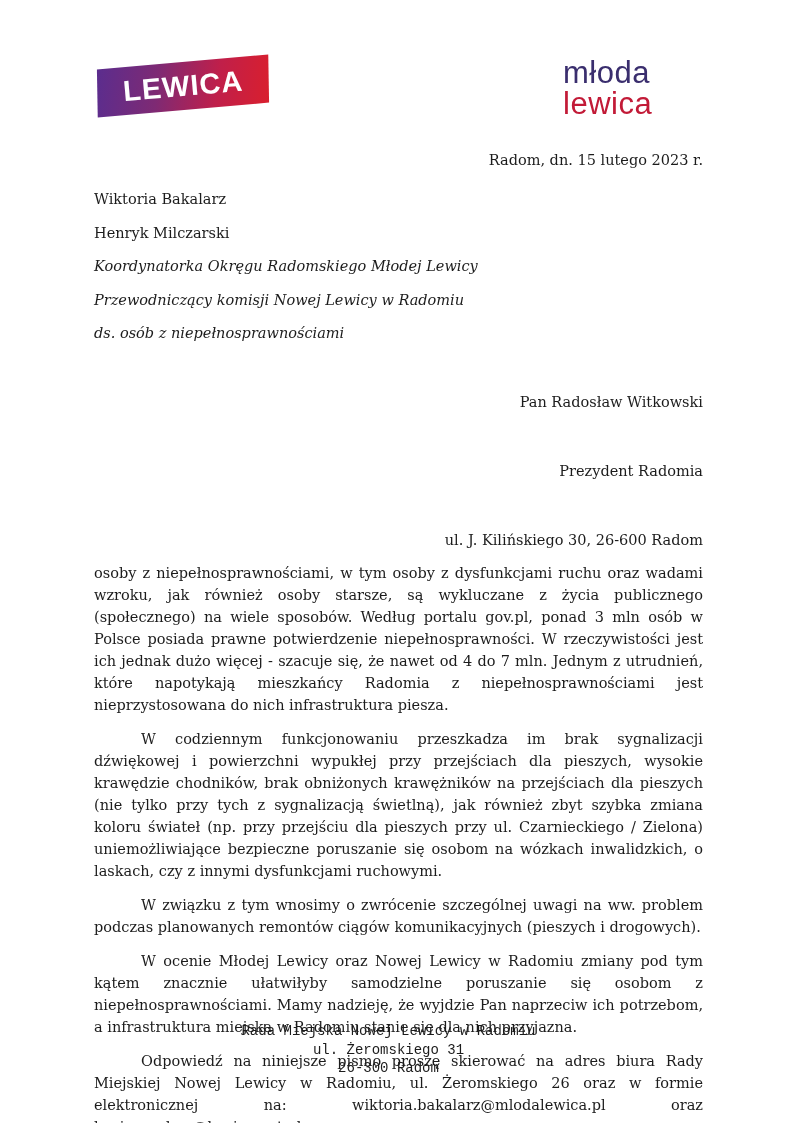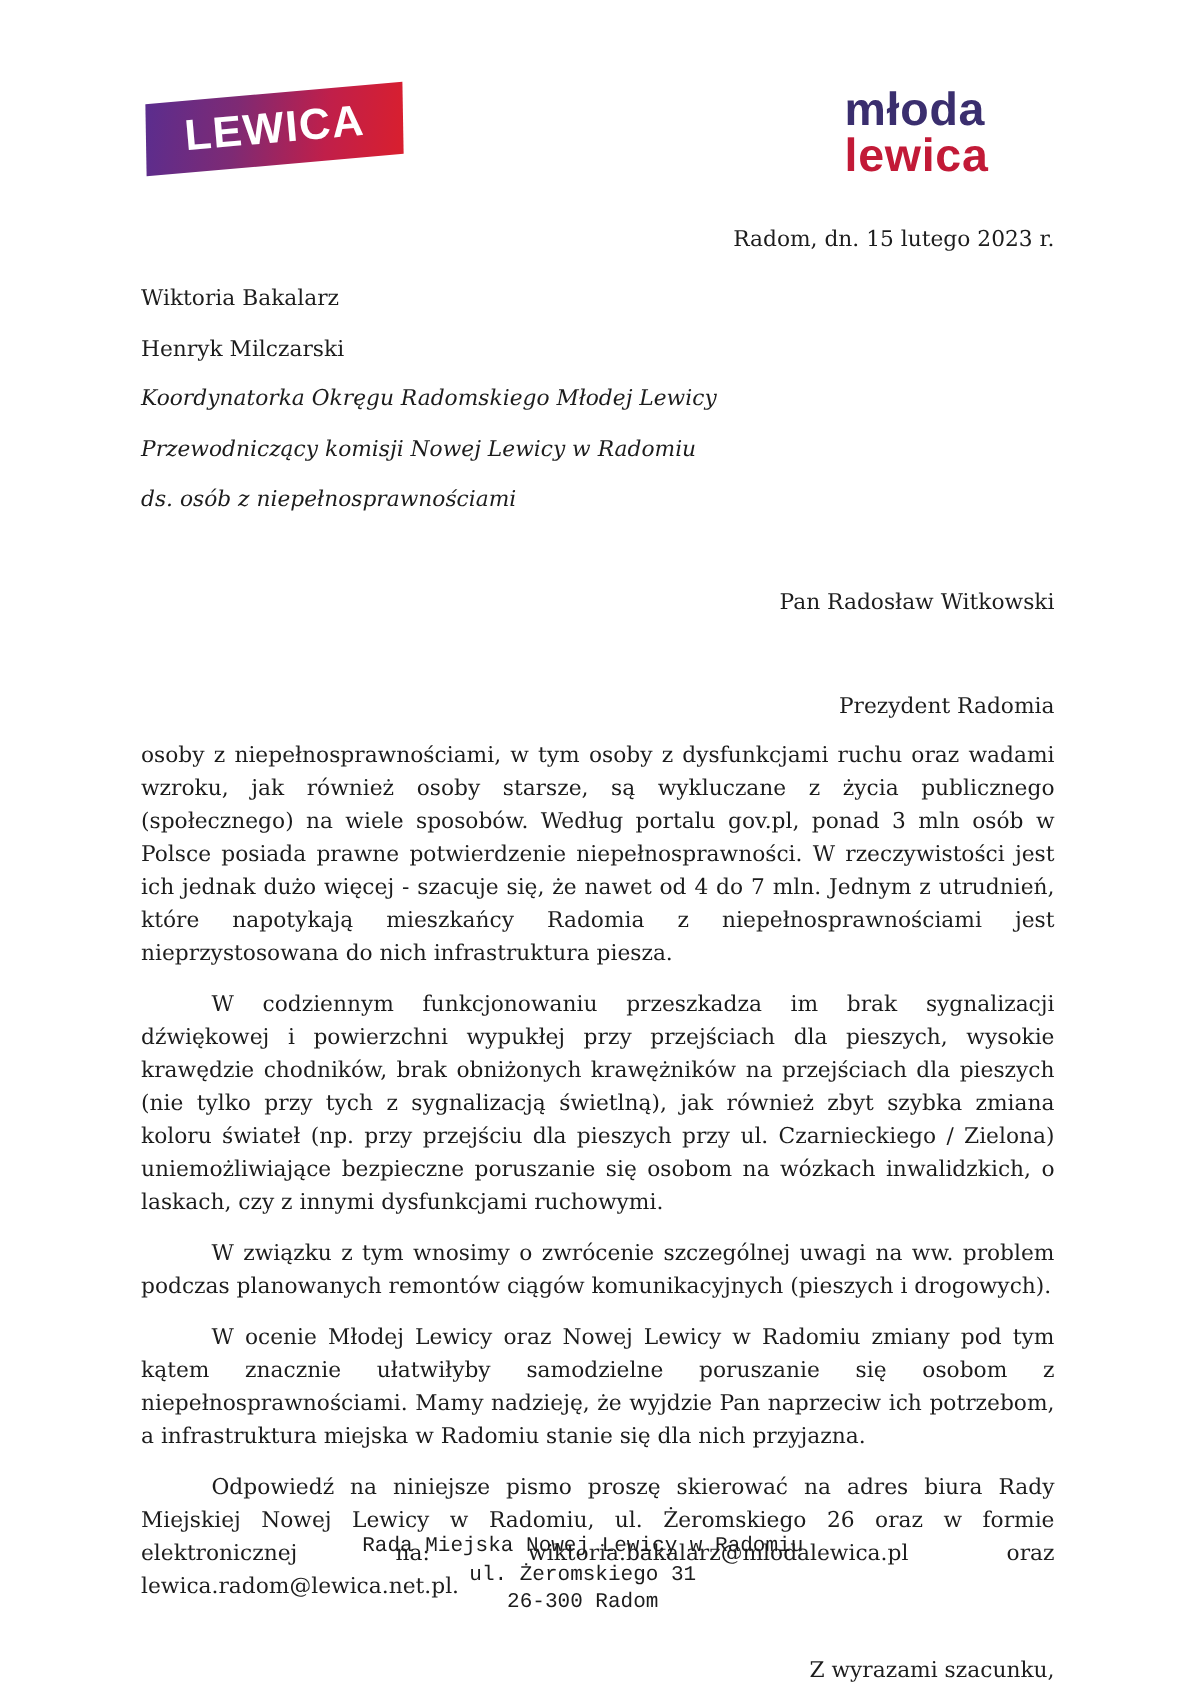--- a/index.html
+++ b/index.html
@@ -33,21 +33,21 @@
     font-size: 29px;
     letter-spacing: 1px;
     color: #ffffff;
     transform: skewX(4deg);
   }
   .logo-mloda {
     position: absolute;
     left: 563px;
     top: 57px;
     font-family: "Liberation Sans", sans-serif;
-    font-weight: 700;
+    font-weight: 400;
     font-size: 31px;
     line-height: 31px;
     letter-spacing: 0.5px;
   }
   .logo-mloda .l1 { color: #3a2e6e; display: block; }
   .logo-mloda .l2 { color: #c21a37; display: block; }
 
   
   .content {
     position: absolute;
@@ -112,20 +112,21 @@
       <div class="sender-line">Wiktoria Bakalarz</div>
       <div class="sender-line">Henryk Milczarski</div>
       <div class="sender-line italic">Koordynatorka Okręgu Radomskiego Młodej Lewicy</div>
       <div class="sender-line italic">Przewodniczący komisji Nowej Lewicy w Radomiu</div>
       <div class="sender-line italic">ds. osób z niepełnosprawnościami</div>
     </div>
 
     <div class="recipient-block">
       <div class="recipient-line">Pan Radosław Witkowski</div>
       <div class="recipient-line">Prezydent Radomia</div>
+      <div class="recipient-line">ul. J. Kilińskiego 30, 26-600 Radom</div>
     </div>
 
 
     <div class="paragraphs">
       <p>osoby z niepełnosprawnościami, w tym osoby z dysfunkcjami ruchu oraz wadami wzroku, jak również osoby starsze, są wykluczane z życia publicznego (społecznego) na wiele sposobów. Według portalu gov.pl, ponad 3 mln osób w Polsce posiada prawne potwierdzenie niepełnosprawności. W rzeczywistości jest ich jednak dużo więcej - szacuje się, że nawet od 4 do 7 mln. Jednym z utrudnień, które napotykają mieszkańcy Radomia z niepełnosprawnościami jest nieprzystosowana do nich infrastruktura piesza.</p>
       <p class="indent">W codziennym funkcjonowaniu przeszkadza im brak sygnalizacji dźwiękowej i powierzchni wypukłej przy przejściach dla pieszych, wysokie krawędzie chodników, brak obniżonych krawężników na przejściach dla pieszych (nie tylko przy tych z sygnalizacją świetlną), jak również zbyt szybka zmiana koloru świateł (np. przy przejściu dla pieszych przy ul. Czarnieckiego / Zielona) uniemożliwiające bezpieczne poruszanie się osobom na wózkach inwalidzkich, o laskach, czy z innymi dysfunkcjami ruchowymi.</p>
       <p class="indent">W związku z tym wnosimy o zwrócenie szczególnej uwagi na ww. problem podczas planowanych remontów ciągów komunikacyjnych (pieszych i drogowych).</p>
       <p class="indent">W ocenie Młodej Lewicy oraz Nowej Lewicy w Radomiu zmiany pod tym kątem znacznie ułatwiłyby samodzielne poruszanie się osobom z niepełnosprawnościami. Mamy nadzieję, że wyjdzie Pan naprzeciw ich potrzebom, a infrastruktura miejska w Radomiu stanie się dla nich przyjazna.</p>
       <p class="indent">Odpowiedź na niniejsze pismo proszę skierować na adres biura Rady Miejskiej Nowej Lewicy w Radomiu, ul. Żeromskiego 26 oraz w formie elektronicznej na: wiktoria.bakalarz@mlodalewica.pl oraz lewica.radom@lewica.net.pl.</p>
     </div>

